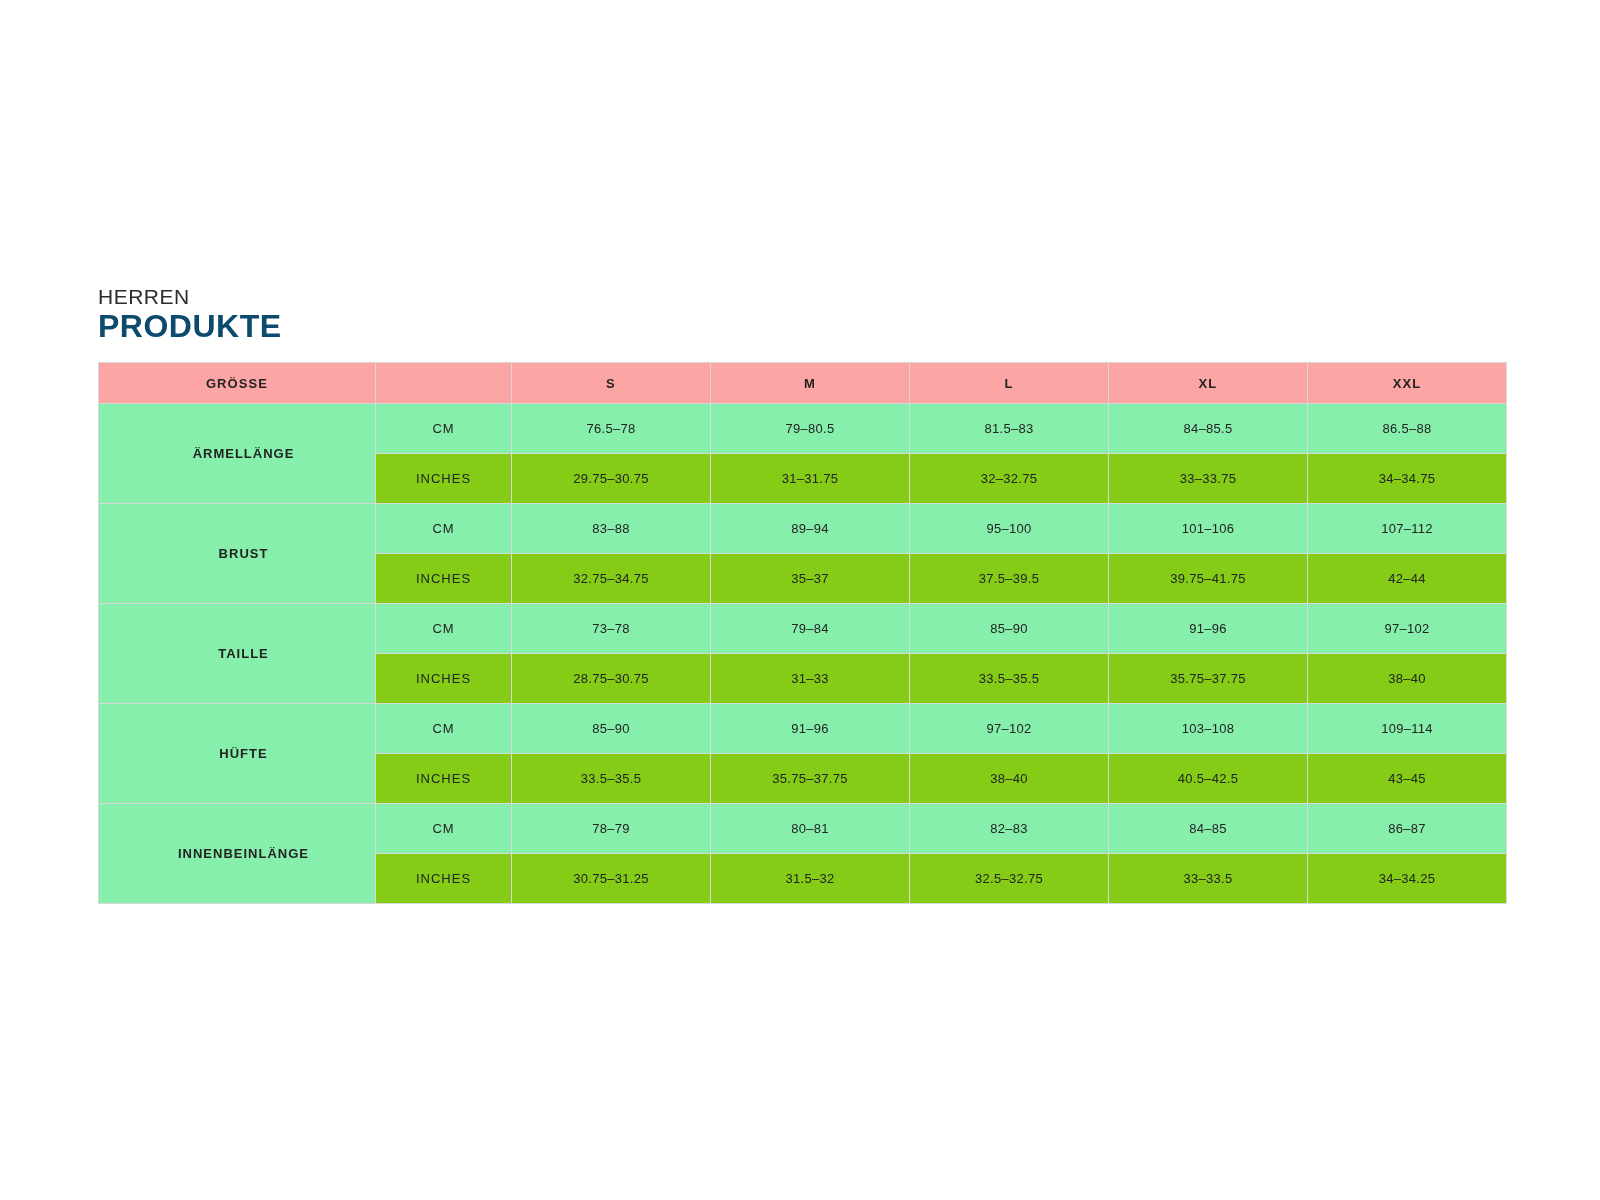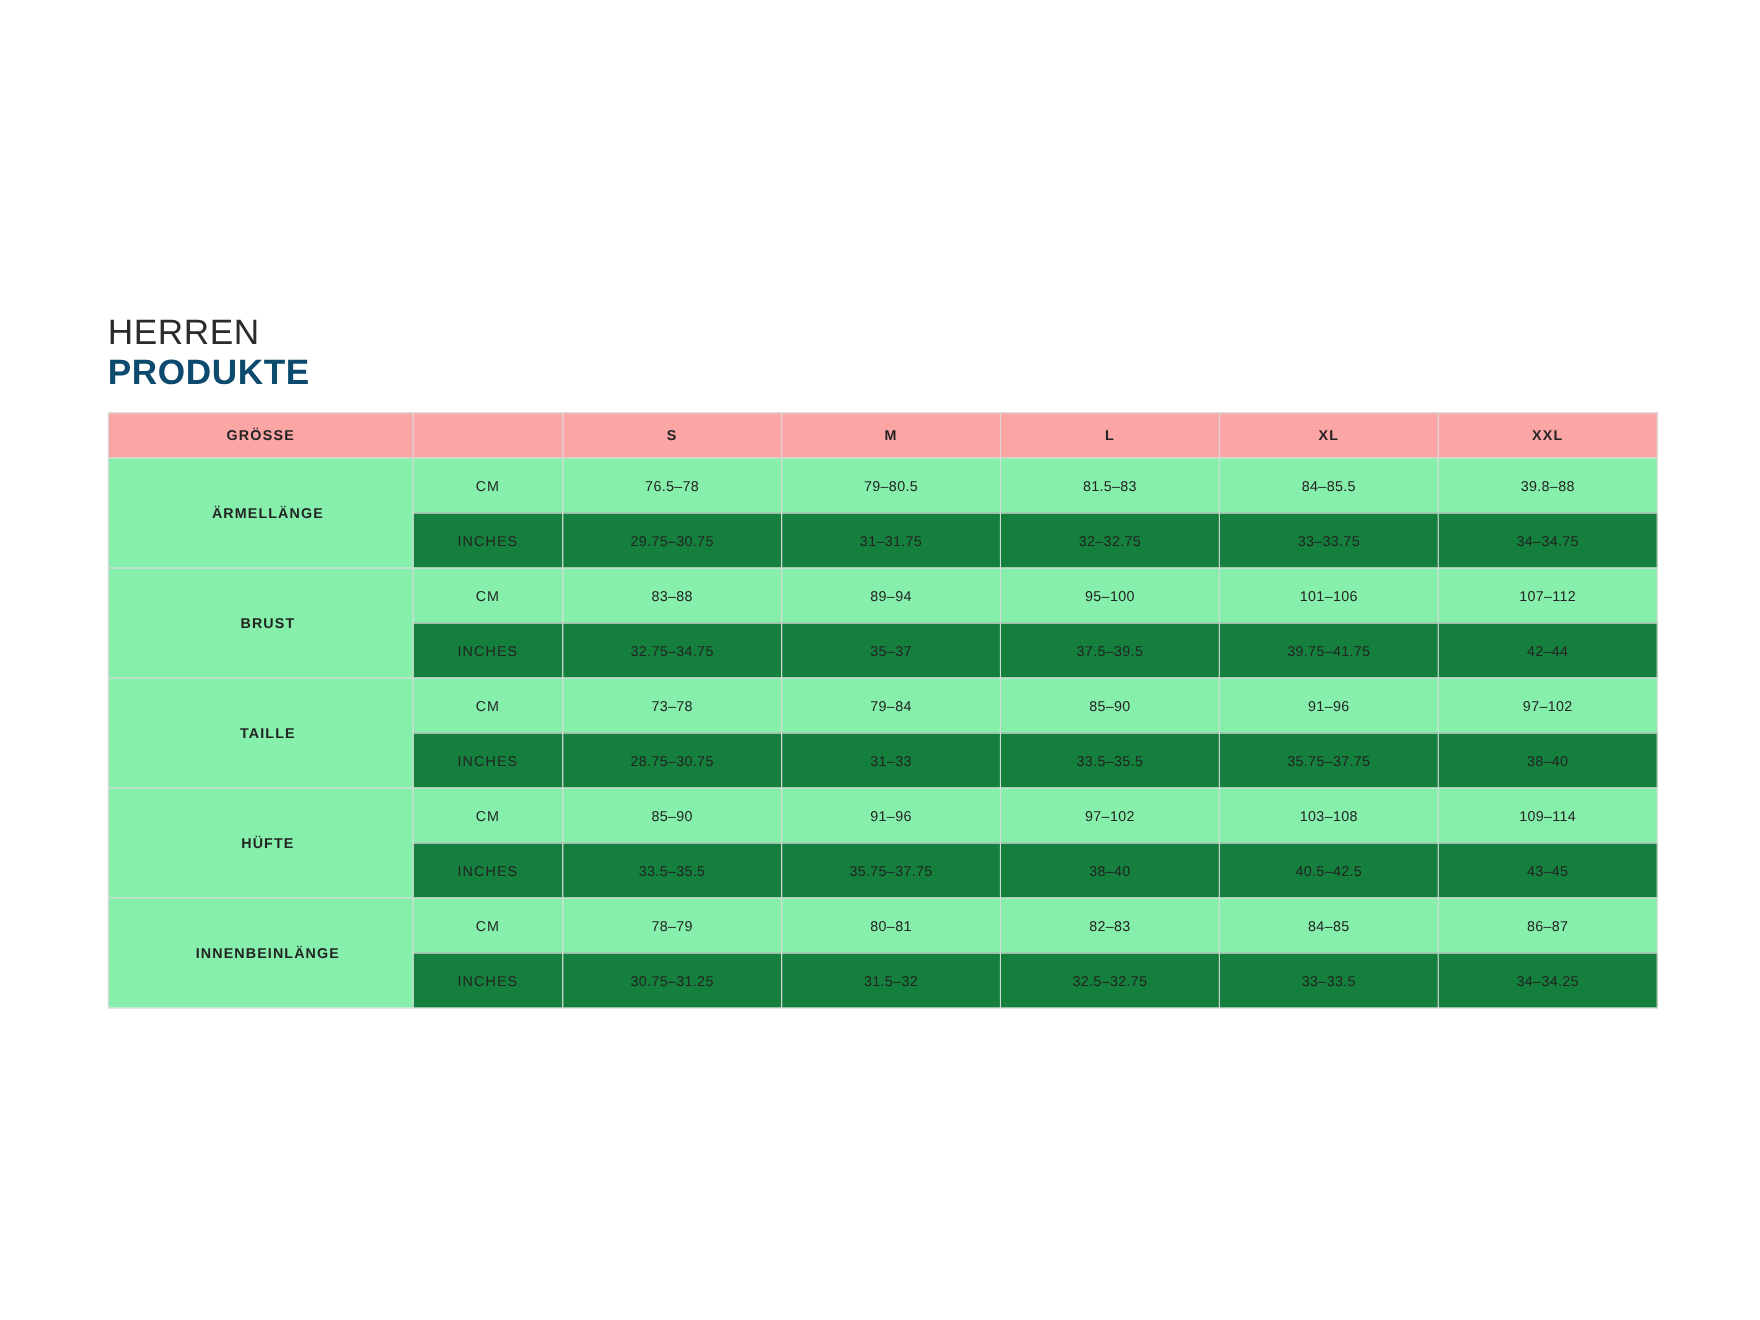--- a/index.html
+++ b/index.html
@@ -18,21 +18,21 @@
   .page {
     position: absolute;
     left: 98px;
     top: 285px;
     width: 1368px;
   }
   .title-block {
     margin-bottom: 18px;
   }
   .title-line1 {
-    font-size: 32px;
+    font-size: 21px;
     letter-spacing: 0.5px;
     font-weight: 400;
     color: #2b2b2b;
     line-height: 1.12;
   }
   .title-line2 {
     font-size: 32px;
     letter-spacing: 0.5px;
     font-weight: 700;
     color: #0c4a6e;
@@ -73,21 +73,21 @@
     color: #1f1f1f;
     margin-top: 24px;
   }
   td.unit-cell {
     font-weight: 400;
     letter-spacing: 1px;
     font-size: 12.5px;
     color: #3a3a3a;
   }
   tr.r-cm td { height: 47px; background: #86efac; }
-  tr.r-in td { height: 47px; background: #15803d; }
+  tr.r-in td { height: 47px; background: #84cc16; }
   td.val { font-size: 13px; letter-spacing: 0.3px; }
 </style>
 </head>
 <body>
 
 <div class="page">
 
   <div class="title-block">
     <div class="title-line1">HERREN</div>
     <div class="title-line2">PRODUKTE</div>
@@ -116,21 +116,21 @@
     </thead>
     <tbody>
 
       <tr class="r-cm">
         <td class="row-label" rowspan="2">ÄRMELLÄNGE</td>
         <td class="unit-cell">CM</td>
         <td class="val">76.5–78</td>
         <td class="val">79–80.5</td>
         <td class="val">81.5–83</td>
         <td class="val">84–85.5</td>
-        <td class="val">39.8–88</td>
+        <td class="val">86.5–88</td>
       </tr>
       <tr class="r-in">
         <td class="unit-cell">INCHES</td>
         <td class="val">29.75–30.75</td>
         <td class="val">31–31.75</td>
         <td class="val">32–32.75</td>
         <td class="val">33–33.75</td>
         <td class="val">34–34.75</td>
       </tr>
 

